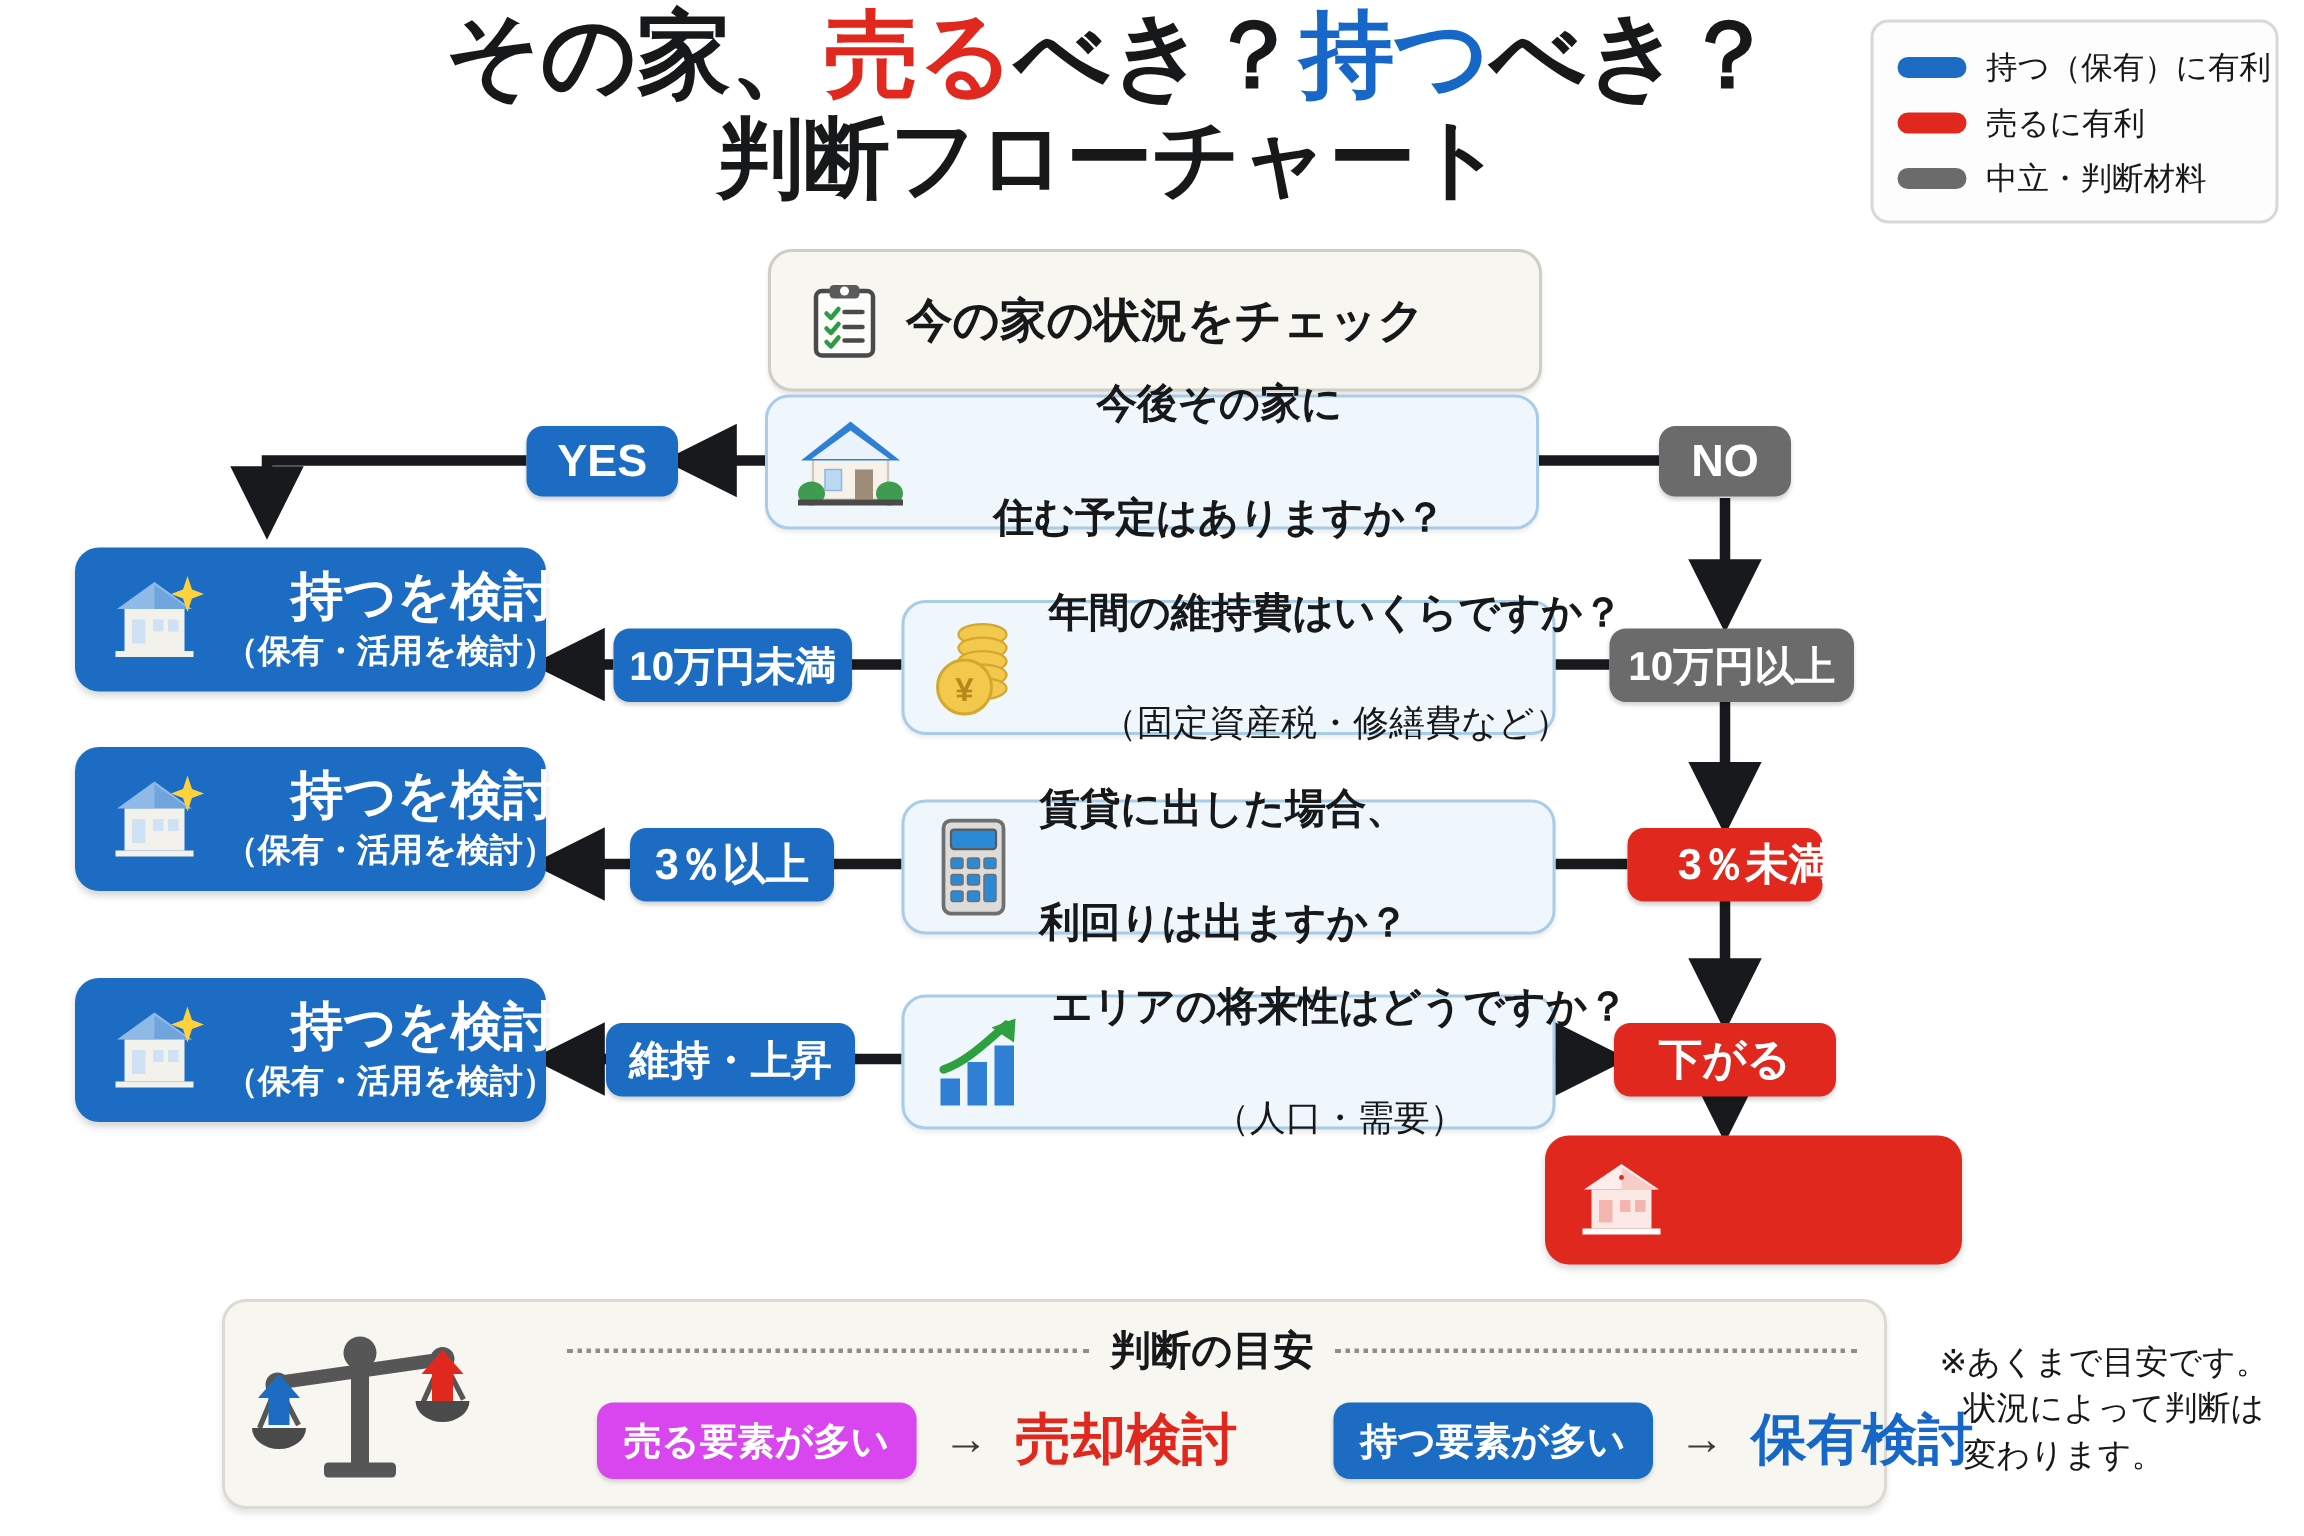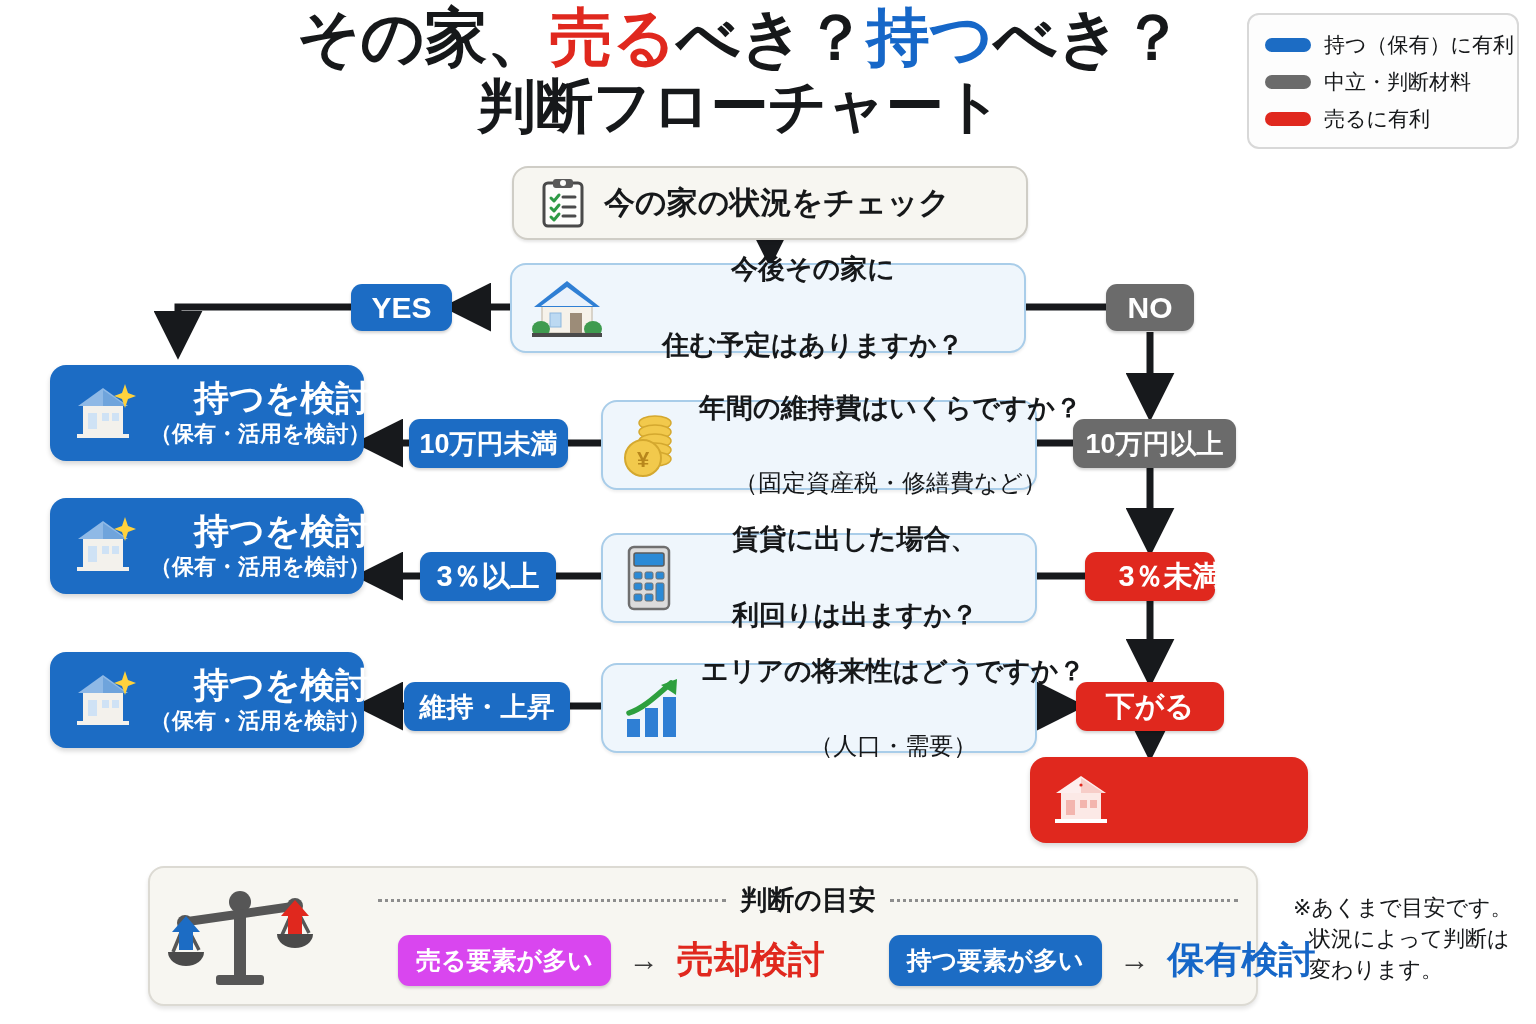--- a/index.html
+++ b/index.html
@@ -126,26 +126,26 @@
     <div class="title-line" id="title-line-1"><span class="t-dark">その家、</span><span class="t-red">売る</span><span class="t-dark">べき？</span><span class="t-blue">持つ</span><span class="t-dark">べき？</span></div>
     <div class="title-line t-dark" id="title-line-2">判断フローチャート</div>
   </div>
 
   <div id="legend">
     <div class="legend-row">
       <span class="legend-swatch" style="background:#1c6cc4"></span>
       <span class="legend-label">持つ（保有）に有利</span>
     </div>
     <div class="legend-row">
+      <span class="legend-swatch" style="background:#e0281e"></span>
+      <span class="legend-label">売るに有利</span>
+    </div>
+    <div class="legend-row">
       <span class="legend-swatch" style="background:#6b6b6b"></span>
       <span class="legend-label">中立・判断材料</span>
-    </div>
-    <div class="legend-row">
-      <span class="legend-swatch" style="background:#e0281e"></span>
-      <span class="legend-label">売るに有利</span>
     </div>
   </div>
 
   <svg id="wires" width="1536" height="1024" viewBox="0 0 1536 1024">
     <defs>
       <marker id="ah" markerWidth="7" markerHeight="7" refX="5.6" refY="3.5" orient="auto">
         <path d="M0,0 L7,3.5 L0,7 z" fill="#17191c"></path>
       </marker>
     </defs>
     <g stroke="#17191c" stroke-width="7" fill="none" stroke-linecap="butt">
@@ -177,21 +177,21 @@
 
       <line x1="1037" y1="706" x2="1076" y2="706" marker-end="url(#ah)"></line>
 
       <line x1="601" y1="706" x2="570" y2="706"></line>
       <line x1="404" y1="706" x2="364" y2="706" marker-end="url(#ah)"></line>
 
       <line x1="1150" y1="731" x2="1150" y2="752" marker-end="url(#ah)"></line>
     </g>
   </svg>
 
-  <div class="node start-node" style="left:512px; top:166px; width:516px; height:74px;">
+  <div class="node start-node" style="left:512px; top:166px; width:516px; height:95px;">
     <svg class="icon" width="46" height="50" viewBox="0 0 46 50">
       <rect x="4" y="5" width="38" height="43" rx="4" fill="#fdfdfb" stroke="#4a4a4a" stroke-width="3"></rect>
       <rect x="13" y="1" width="20" height="9" rx="3" fill="#5a5a5a"></rect>
       <circle cx="23" cy="5" r="3" fill="#fdfdfb"></circle>
       <g stroke="#2e9a45" stroke-width="3" fill="none" stroke-linecap="round" stroke-linejoin="round">
         <polyline points="11,20 14,23 19,17"></polyline>
         <polyline points="11,30 14,33 19,27"></polyline>
         <polyline points="11,39 14,42 19,36"></polyline>
       </g>
       <g stroke="#4a4a4a" stroke-width="3" stroke-linecap="round">
@@ -286,21 +286,21 @@
         <rect x="13" y="29" width="8" height="7" rx="1.5"></rect>
         <rect x="24" y="29" width="8" height="7" rx="1.5"></rect>
         <rect x="35" y="29" width="8" height="7" rx="1.5"></rect>
         <rect x="13" y="40" width="8" height="7" rx="1.5"></rect>
         <rect x="24" y="40" width="8" height="7" rx="1.5"></rect>
         <rect x="13" y="51" width="8" height="7" rx="1.5"></rect>
         <rect x="24" y="51" width="8" height="7" rx="1.5"></rect>
         <rect x="35" y="40" width="8" height="18" rx="1.5"></rect>
       </g>
     </svg>
-    <div class="q-text" style="flex:1; align-items:center;">
+    <div class="q-text" style="flex:1; align-items:flex-start;">
       <span class="q-main">賃貸に出した場合、</span>
       <span class="q-main">利回りは出ますか？</span>
     </div>
   </div>
 
   <div class="badge badge-blue" style="left:420px; top:552px; width:136px; height:49px; font-size:29px;">3％以上</div>
   <div class="badge badge-red" style="left:1085px; top:552px; width:130px; height:49px; font-size:29px;padding-left:40px;">3％未満</div>
 
   <div class="node result-node result-blue" style="left:50px; top:652px; width:314px; height:96px;">
     <svg class="icon" width="66" height="62" viewBox="0 0 66 62">

